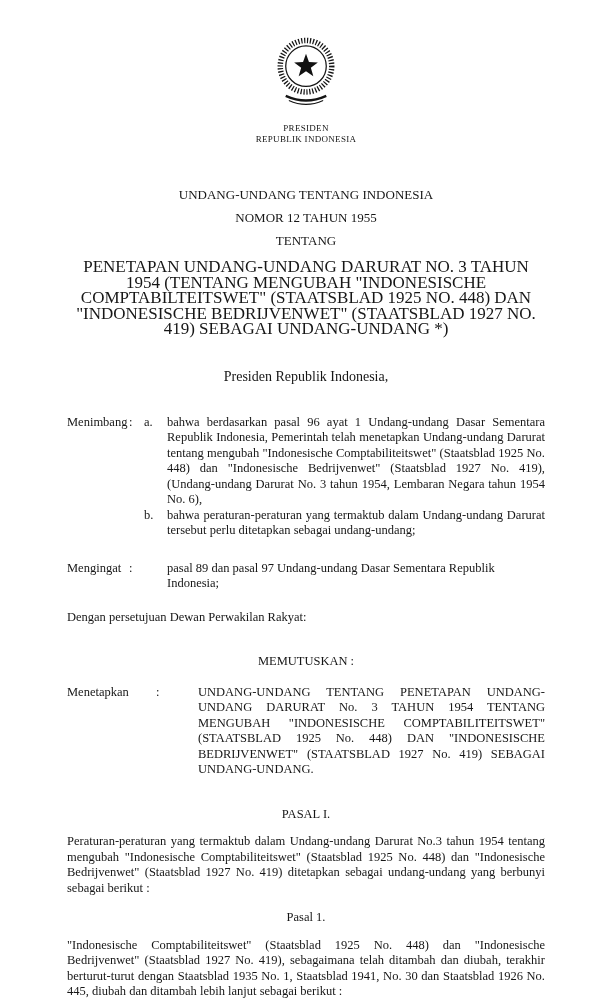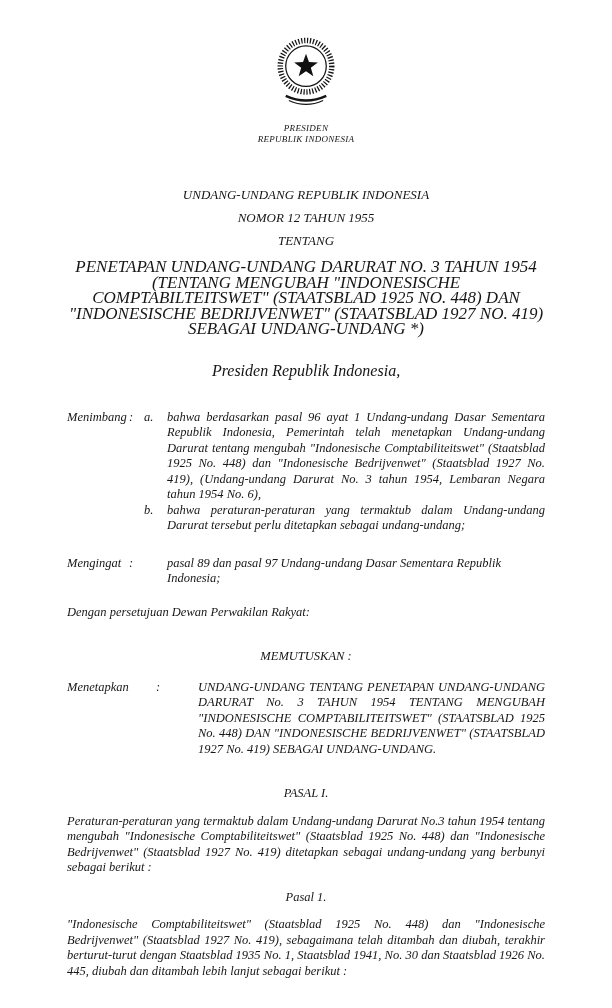--- a/index.html
+++ b/index.html
@@ -6,32 +6,31 @@
   .page {
     width: 612px;
     height: 1008px;
     margin: 0 auto;
     background: #ffffff;
     color: #161616;
     font-family: "Liberation Serif", "DejaVu Serif", serif;
     box-sizing: border-box;
     padding: 33px 67px 0 67px;
     overflow: hidden;
-    font-style: italic;
   }
   .header { text-align: center; }
   .emblem { display: inline-block; }
   .header-text { margin-top: 4px; font-size: 9px; line-height: 11px; letter-spacing: 0.3px; }
 
   .title-block { margin-top: 42px; text-align: center; font-size: 13px; }
   .title-line { margin-top: 7px; line-height: 16px; }
   .title-line:first-child { margin-top: 0; }
   .title-subject { margin-top: 10px; line-height: 15.5px; font-size: 17px; }
 
-  .opening { margin-top: 25px; text-align: center; font-size: 16px; }
+  .opening { margin-top: 32px; text-align: center; font-size: 14px; }
 
   .bodytext { font-size: 12.5px; line-height: 15.5px; }
 
   .clause { display: grid; grid-template-columns: 62px 15px 1fr; margin-top: 28px; }
   .clause.tight { margin-top: 22px; }
   .clause-label { }
   .clause-colon { }
   .clause-body { text-align: justify; }
   .clause-body.pad-marker { padding-left: 23px; text-align: left; }
 
@@ -61,21 +60,21 @@
         <path d="M28 86 Q50 96 72 86" fill="none" stroke="#151515" stroke-width="1.6"></path>
       </svg>
     </span>
     <div class="header-text">
       <div>PRESIDEN</div>
       <div>REPUBLIK INDONESIA</div>
     </div>
   </div>
 
   <div class="title-block">
-    <div class="title-line">UNDANG-UNDANG REPUBLIK INDONESIA</div>
+    <div class="title-line">UNDANG-UNDANG TENTANG INDONESIA</div>
     <div class="title-line">NOMOR 12 TAHUN 1955</div>
     <div class="title-line">TENTANG</div>
     <div class="title-subject">PENETAPAN UNDANG-UNDANG DARURAT NO. 3 TAHUN 1954 (TENTANG MENGUBAH "INDONESISCHE COMPTABILTEITSWET" (STAATSBLAD 1925 NO. 448) DAN "INDONESISCHE BEDRIJVENWET" (STAATSBLAD 1927 NO. 419) SEBAGAI UNDANG-UNDANG *)</div>
   </div>
 
   <div class="opening">Presiden Republik Indonesia,</div>
 
   <div class="clause bodytext" style="margin-top:30px;">
     <div class="clause-label">Menimbang</div>
     <div class="clause-colon">:</div>

